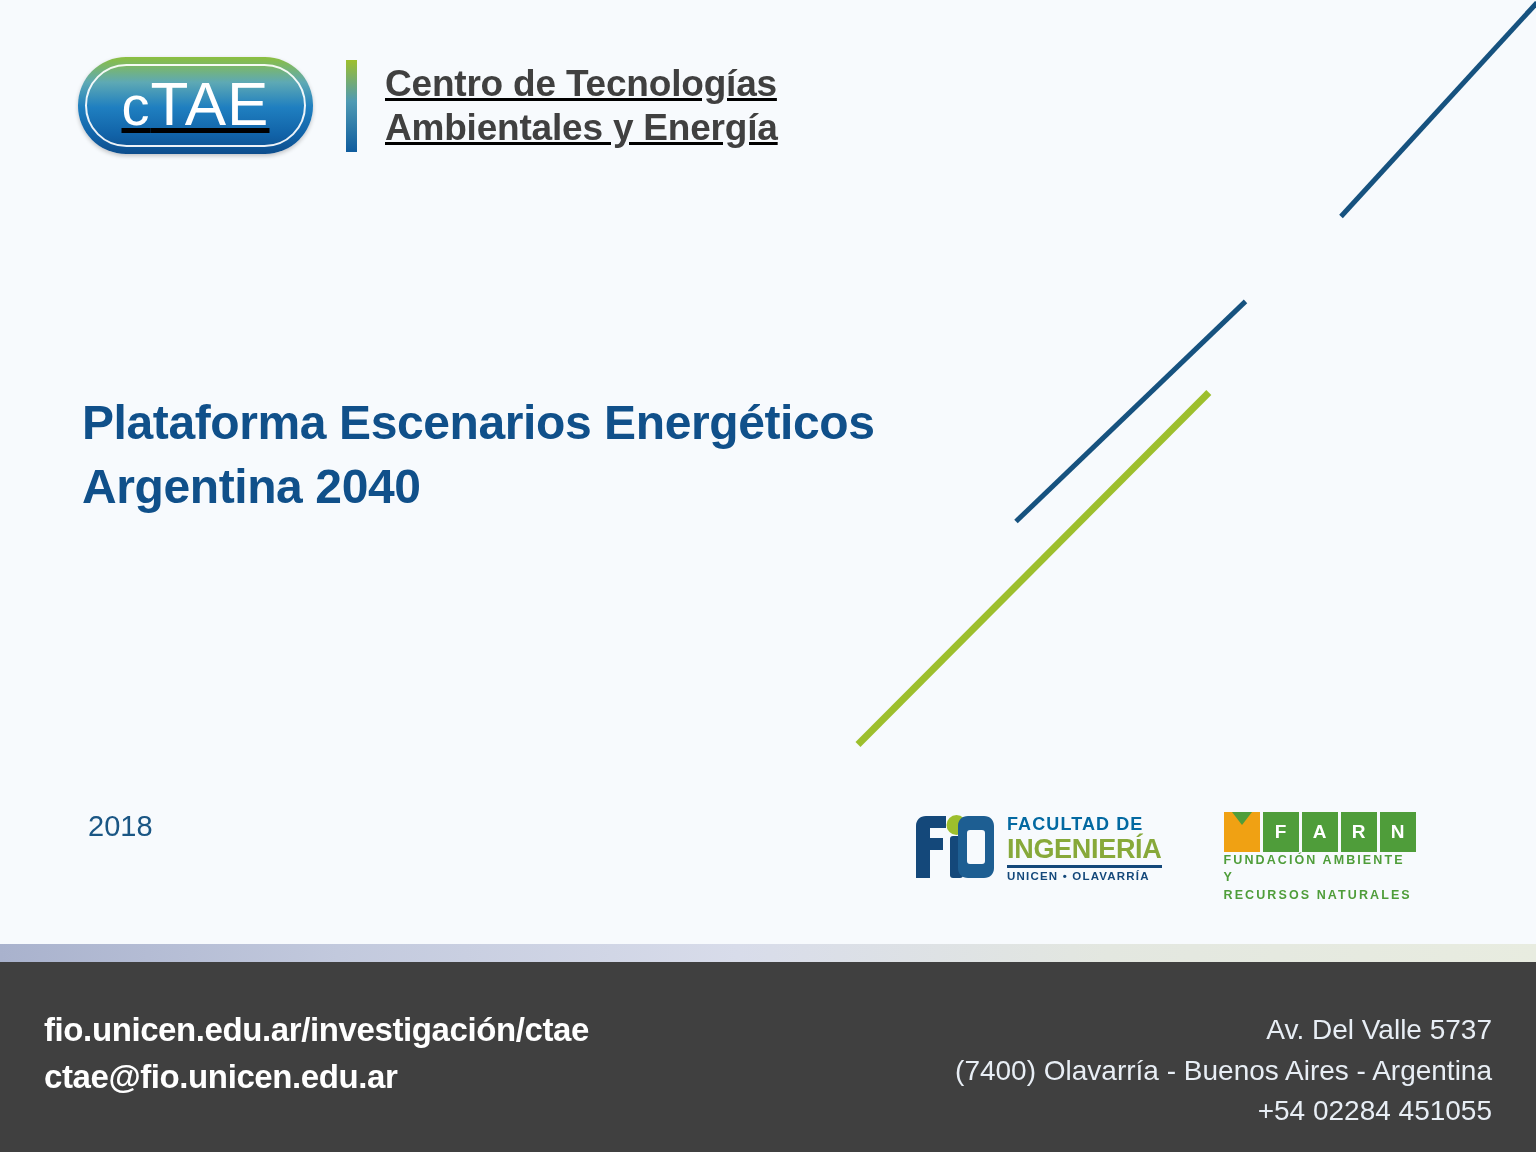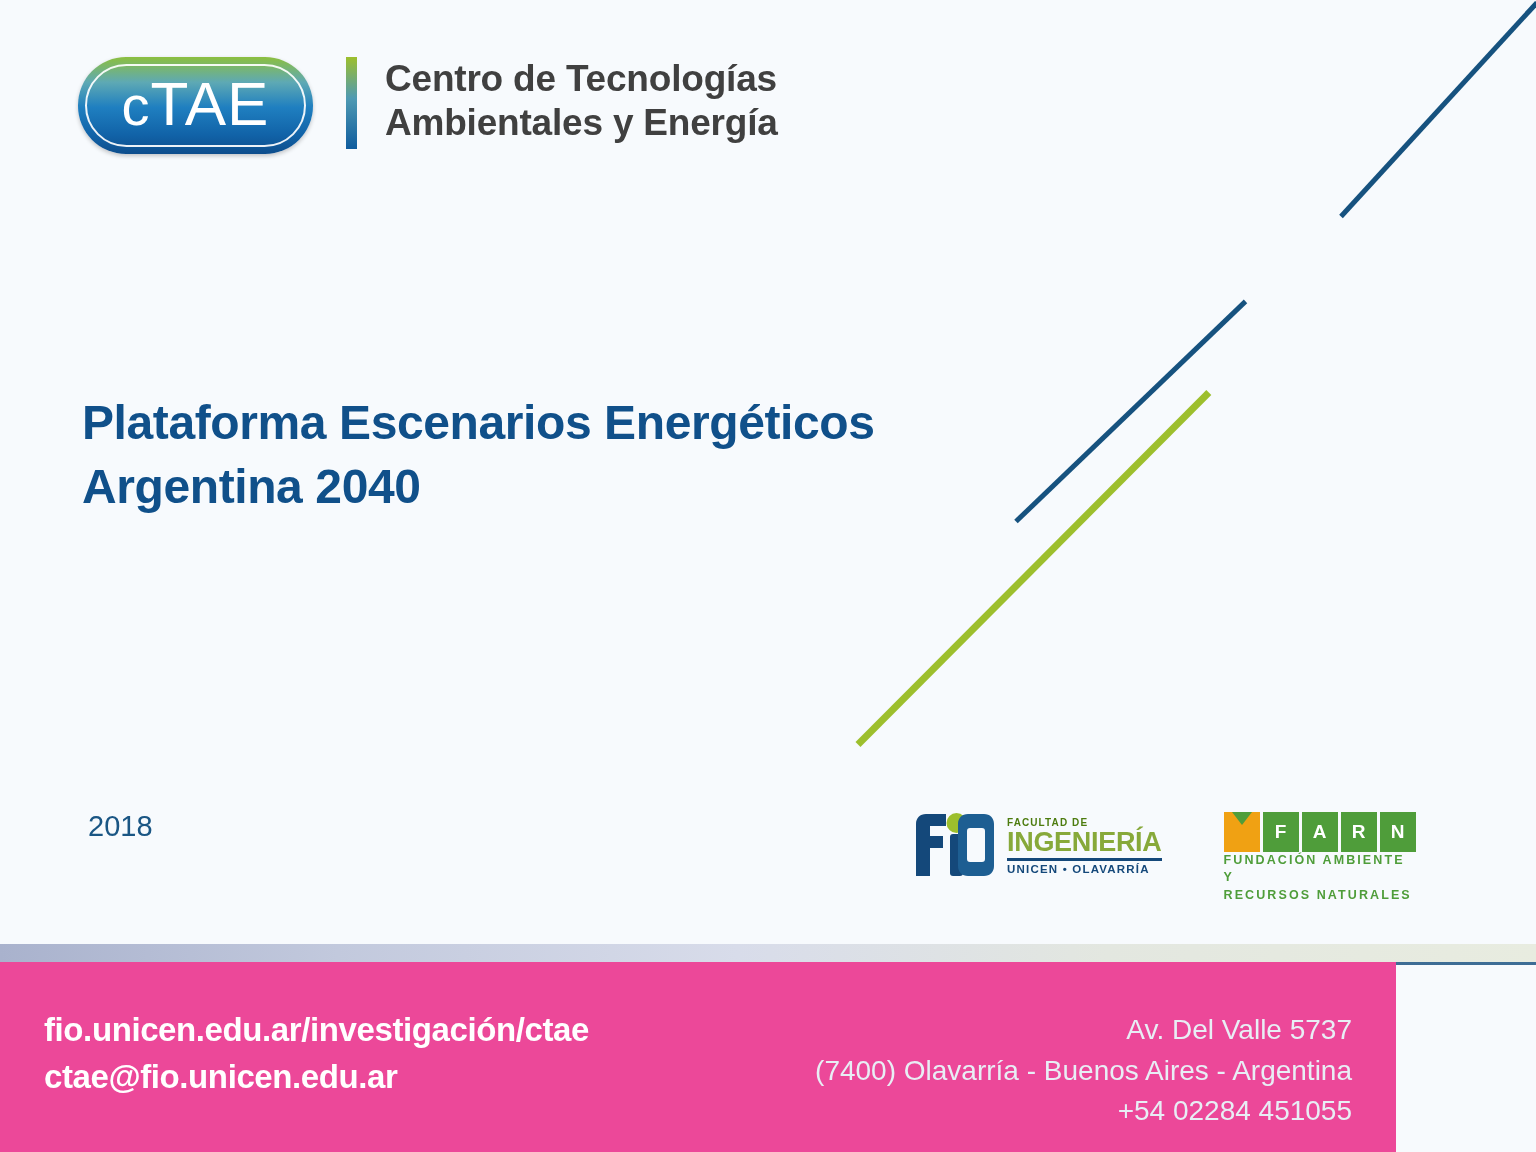--- a/index.html
+++ b/index.html
@@ -51,21 +51,22 @@
     background: #9dbf2d;
     transform: rotate(-45.1deg);
   }
 
   
   #header {
     position: absolute;
     left: 78px;
     top: 57px;
     display: flex;
-    align-items: flex-start;
+    align-items: center;
+    text-decoration: underline;
   }
   #ctae-logo {
     position: relative;
     width: 235px;
     height: 97px;
     border-radius: 48px;
     background: linear-gradient(to bottom, #8cbf3f 0%, #5ea9b4 26%, #1f7fc0 52%, #1163a8 80%, #0d4d8c 100%);
     box-shadow: 0 2px 4px rgba(0,0,0,.22);
     display: flex;
     align-items: center;
@@ -139,21 +140,21 @@
     display: flex;
     align-items: flex-start;
     gap: 62px;
   }
 
   
   #fio-logo { display: flex; align-items: center; gap: 11px; }
   #fio-mark { position: relative; width: 84px; height: 66px; flex: none; }
   #fio-text { padding-top: 3px; }
   .fio-line1 {
-    color: #4d7c0f; font-size: 10px; font-weight: bold;
+    color: #0369a1; font-size: 18px; font-weight: bold;
     letter-spacing: 1.1px; line-height: 1.1;
   }
   .fio-line2 {
     color: #87a93a; font-size: 27px; font-weight: bold;
     letter-spacing: -0.3px; line-height: 1.05;
   }
   .fio-rule { height: 3px; background: #14487a; margin: 2px 0 2px 0; }
   .fio-line3 {
     color: #14487a; font-size: 11.5px; font-weight: bold;
     letter-spacing: 1.2px; line-height: 1.1;
@@ -209,23 +210,23 @@
     width: 100%; height: 3px;
     background: linear-gradient(to right, #12406e 0%, #13456f 40%, #0f4a7c 100%);
     opacity: .8;
   }
 
   
   #footer {
     position: absolute;
     left: 0;
     top: 962px;
-    width: 1396px;
+    width: 1536px;
     height: 190px;
-    background: #ec4899;
+    background: #404040;
     color: #ffffff;
   }
   #footer-left {
     position: absolute;
     left: 44px;
     top: 44px;
     font-size: 33px;
     font-weight: bold;
     line-height: 1.43;
     letter-spacing: -0.4px;

